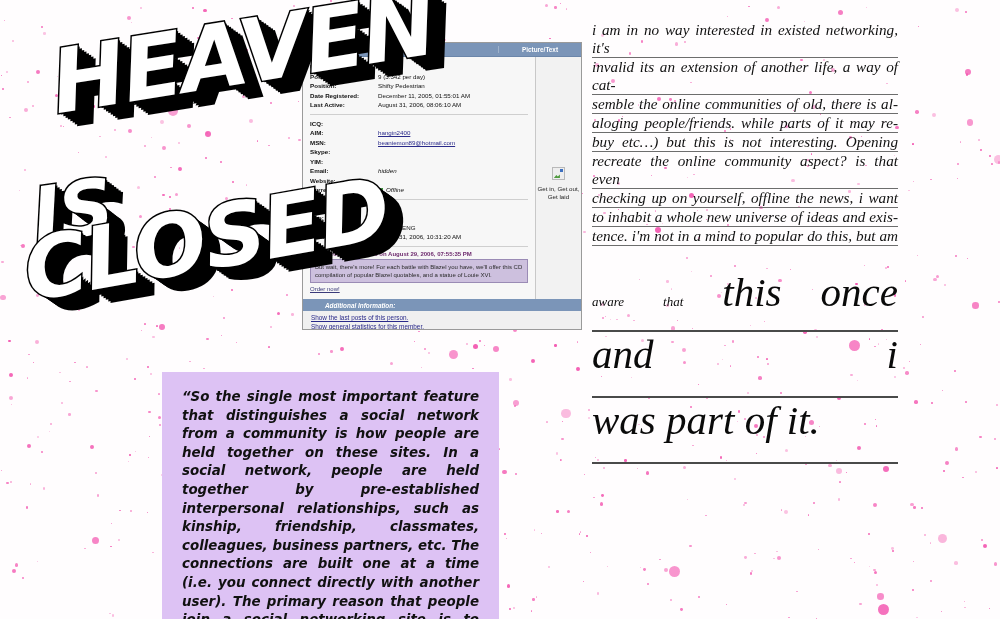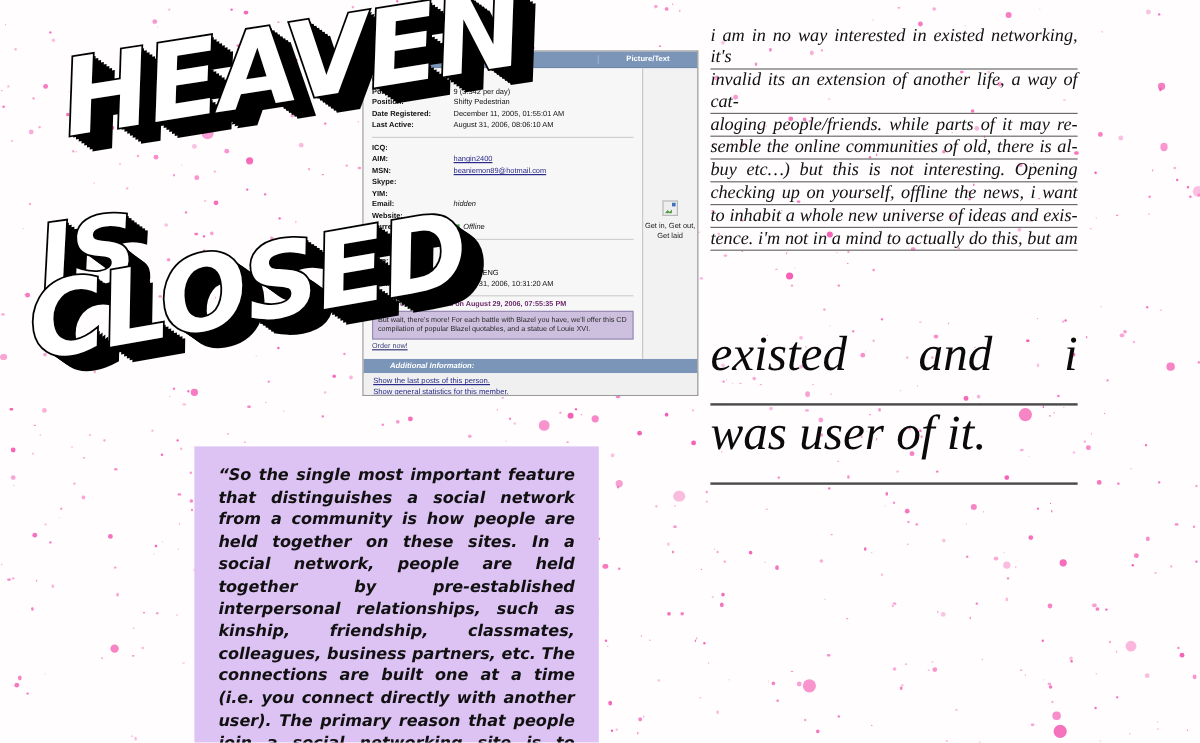--- a/index.html
+++ b/index.html
@@ -1258,36 +1258,42 @@
     <div class="win-footer-bar">Additional Information:</div>
     <div class="win-footer-body">
       <a href="#">Show the last posts of this person.</a>
       <a href="#">Show general statistics for this member.</a>
     </div>
   </div>
 
   <div id="essay">
     <div class="essay-line"><span>i am in no way interested in existed networking, it's</span></div>
     <div class="essay-line"><span>invalid its an extension of another life, a way of cat-</span></div>
+    <div class="essay-line"><span>semble the online communities of old, there is al-</span></div>
     <div class="essay-line"><span>aloging people/friends. while parts of it may re-</span></div>
-    <div class="essay-line"><span>semble the online communities of old, there is al-</span></div>
     <div class="essay-line"><span>buy etc…) but this is not interesting. Opening</span></div>
+    <div class="essay-line"><span>recreate the online community aspect? is that even</span></div>
     <div class="essay-line"><span>checking up on yourself, offline the news, i want</span></div>
     <div class="essay-line"><span>to inhabit a whole new universe of ideas and exis-</span></div>
-    <div class="essay-line last"><span>tence. i'm not in a mind to actually do this, but am</span></div>
+    <div class="essay-line last"><span>tence. i'm not in a mind to popular do this, but am</span></div>
   </div>
 
   <div id="essay-big">
+    <div class="big-line" id="big-line-1">
+      <span class="small-lead">aware</span>
+      <span class="small-lead">that</span>
+      <span>this</span>
+      <span>once</span>
+    </div>
     <div class="big-line" id="big-line-2">
-      <span>existed</span>
       <span>and</span>
       <span>i</span>
     </div>
     <div class="big-line" id="big-line-3">
-      <span>was user of it.</span>
+      <span>was part of it.</span>
     </div>
   </div>
 
   <div id="quote-card">
     <p id="quote-text"><span>“So the single most important feature that distinguishes a social network from a community is how people are held together on these sites. In a social network, people are held together by pre-established interpersonal relationships, such as kinship, friendship, classmates, colleagues, business partners, etc. The connections are built one at a time (i.e. you connect directly with another user). The primary reason that people join a social networking site is to maintain old relationships and establish new ones to expand their network.”</span> </p>
   </div>
 
 </div>
 
 </body></html>

